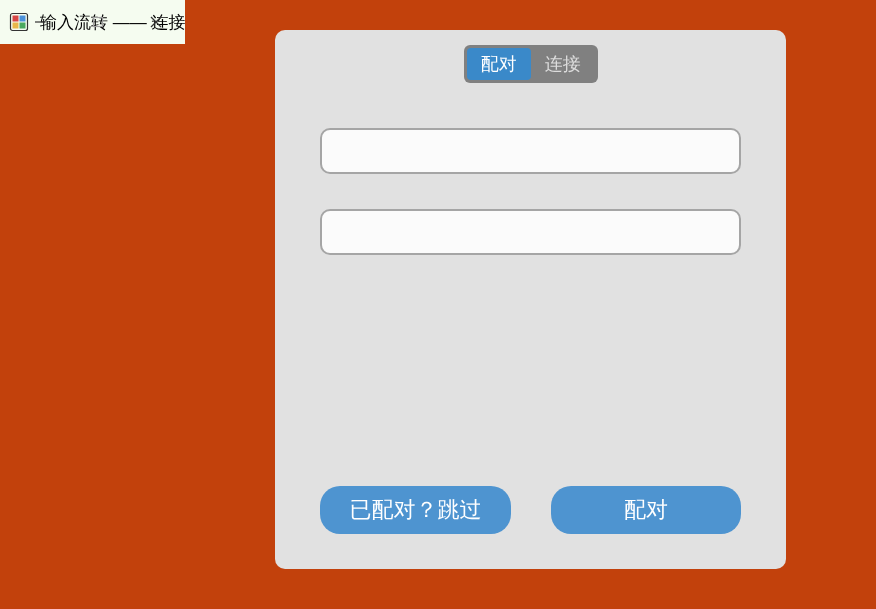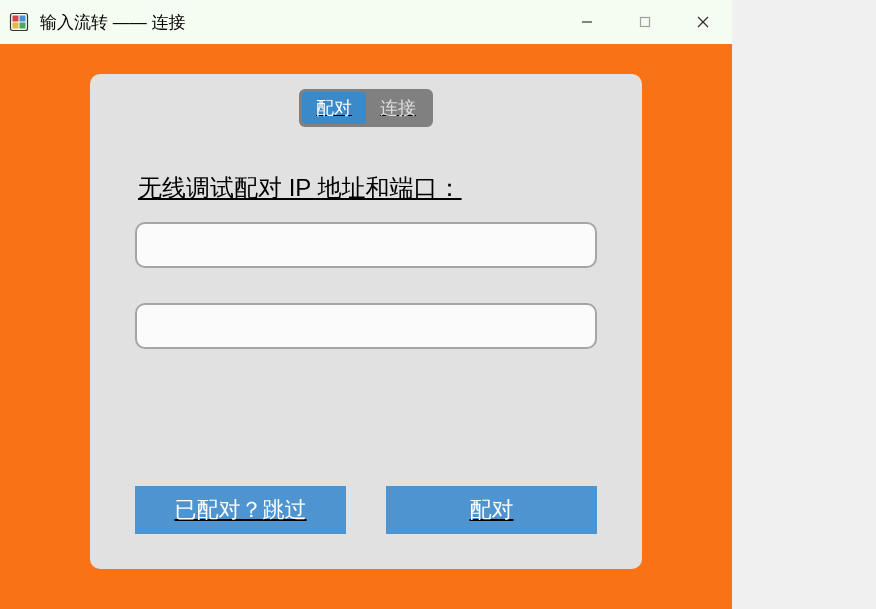--- a/index.html
+++ b/index.html
@@ -8,25 +8,25 @@
       box-sizing: border-box;
     }
     body {
       font-family: "Microsoft YaHei", "PingFang SC", sans-serif;
       background: #f0f0f0;
       width: 876px;
       height: 609px;
       overflow: hidden;
     }
     .window {
-      width: 732px;
+      width: 876px;
       height: 609px;
-      background: #f97316;
+      background: #c2410c;
       display: flex;
-      flex-direction: column;
+      flex-direction: row;
     }
     .titlebar {
       height: 44px;
       background: #f5fcf0;
       display: flex;
       align-items: center;
       padding-left: 8px;
       position: relative;
     }
     .titlebar-icon {
@@ -70,21 +70,20 @@
       display: flex;
     }
     .panel {
       flex: 1;
       background: #e1e1e1;
       border-radius: 10px;
       padding: 15px 45px 35px 45px;
       display: flex;
       flex-direction: column;
       position: relative;
-      text-decoration: underline;
     }
     .tab-toggle {
       align-self: center;
       display: flex;
       background: #808080;
       border-radius: 6px;
       padding: 3px;
       margin-bottom: 45px;
     }
     .tab {
@@ -120,21 +119,21 @@
       justify-content: space-between;
       margin-top: auto;
       gap: 40px;
     }
     .btn {
       flex: 1;
       height: 48px;
       background: #4e94d0;
       color: #fff;
       border: none;
-      border-radius: 0;
+      border-radius: 20px;
       font-size: 22px;
       cursor: pointer;
       font-family: inherit;
       max-width: 260px;
     }
   </style>
 </head>
 <body>
 
 <div class="window">
@@ -169,21 +168,20 @@
     </div>
   </div>
 
   <div class="content-area">
     <div class="panel">
       <div class="tab-toggle">
         <div class="tab active">配对</div>
         <div class="tab">连接</div>
       </div>
 
-      <div class="form-label">无线调试配对 IP 地址和端口：</div>
       <input type="text" class="text-input" value="" style="">
 
       <input type="text" class="text-input" value="" style="">
 
       <div class="button-row">
         <button class="btn">已配对？跳过</button>
         <button class="btn">配对</button>
       </div>
     </div>
   </div>

